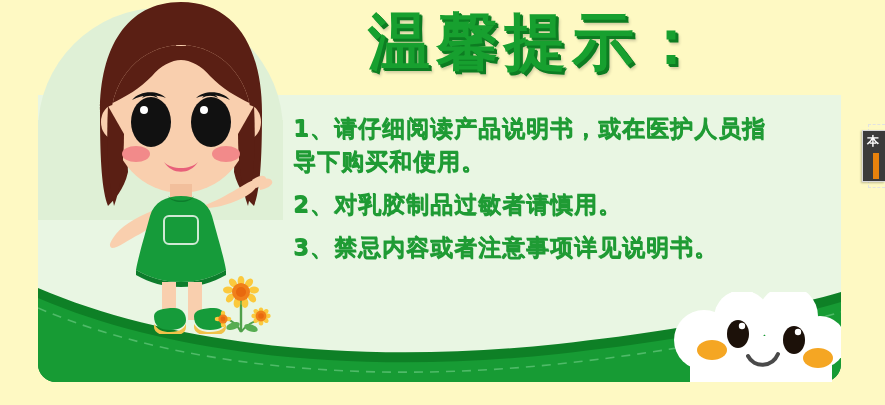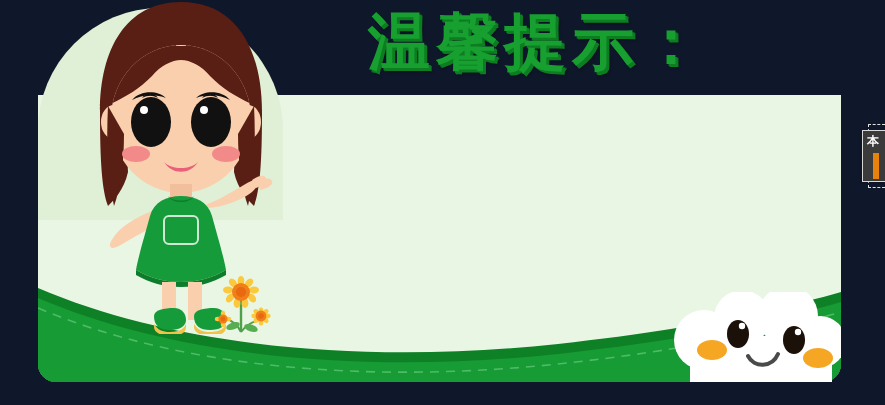--- a/index.html
+++ b/index.html
@@ -13,21 +13,21 @@
     position: relative;
     overflow: hidden;
     font-family: "DejaVu Sans", "Liberation Sans", sans-serif;
   }
 
   #stage {
     position: absolute;
     left: 0; top: 0;
     width: 885px;
     height: 405px;
-    background: #0f172a;
+    background: #fef9c3;
   }
 
   
   .card {
     position: absolute;
     left: 38px;
     top: 0px;
     width: 803px;
     height: 382px;
     overflow: hidden;
@@ -350,20 +350,25 @@
         <circle cx="72" cy="34" r="3.2" fill="#ffffff"></circle>
         <circle cx="128" cy="40" r="3.2" fill="#ffffff"></circle>
         <ellipse cx="42" cy="58" rx="15" ry="10" fill="#f5a623"></ellipse>
         <ellipse cx="148" cy="66" rx="15" ry="10" fill="#f5a623"></ellipse>
         <path d="M78,64 C84,76 102,76 108,62" stroke="#4a4a4a" stroke-width="4" fill="none" stroke-linecap="round"></path>
       </svg>
     </div>
 
     <div class="title">温馨提示：</div>
 
+    <div class="tips">
+      <div class="tip tip-1">1、请仔细阅读产品说明书，或在医护人员指导下购买和使用。</div>
+      <div class="tip">2、对乳胶制品过敏者请慎用。</div>
+      <div class="tip">3、禁忌内容或者注意事项详见说明书。</div>
+    </div>
 
   </div>
 
   <div class="side-widget-frame"></div>
   <div class="side-widget">
     <span class="side-widget-label">本</span>
     <span class="side-widget-bar"></span>
   </div>
 
 </div>

